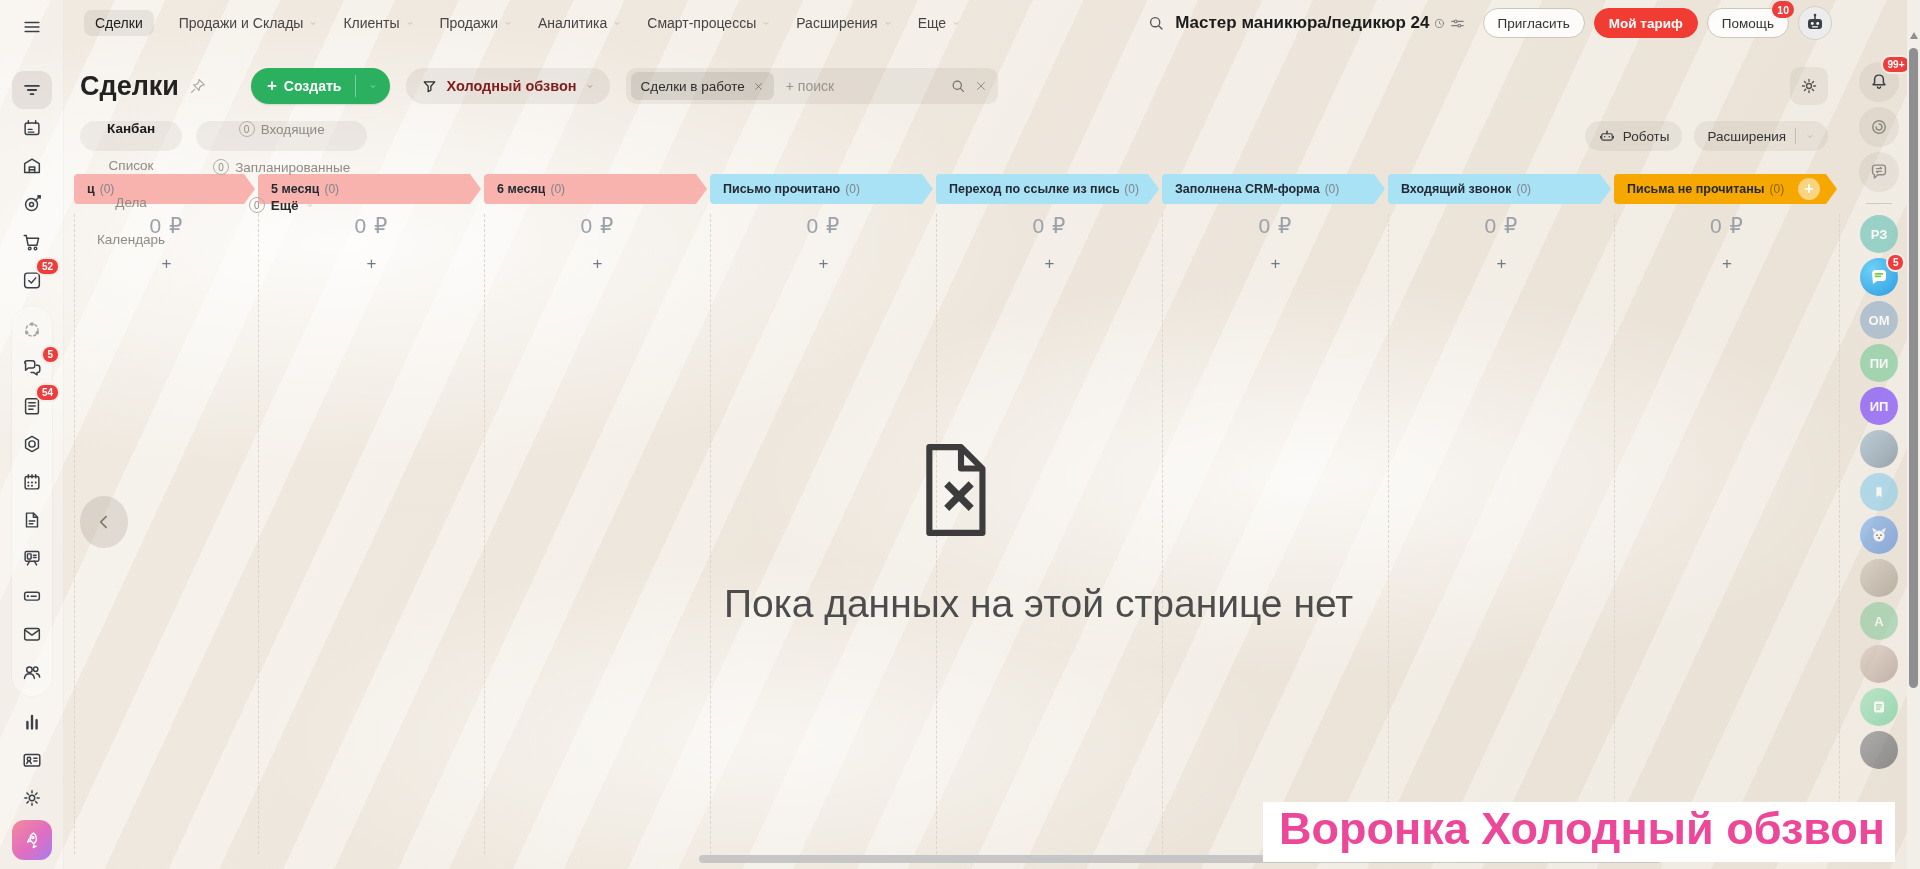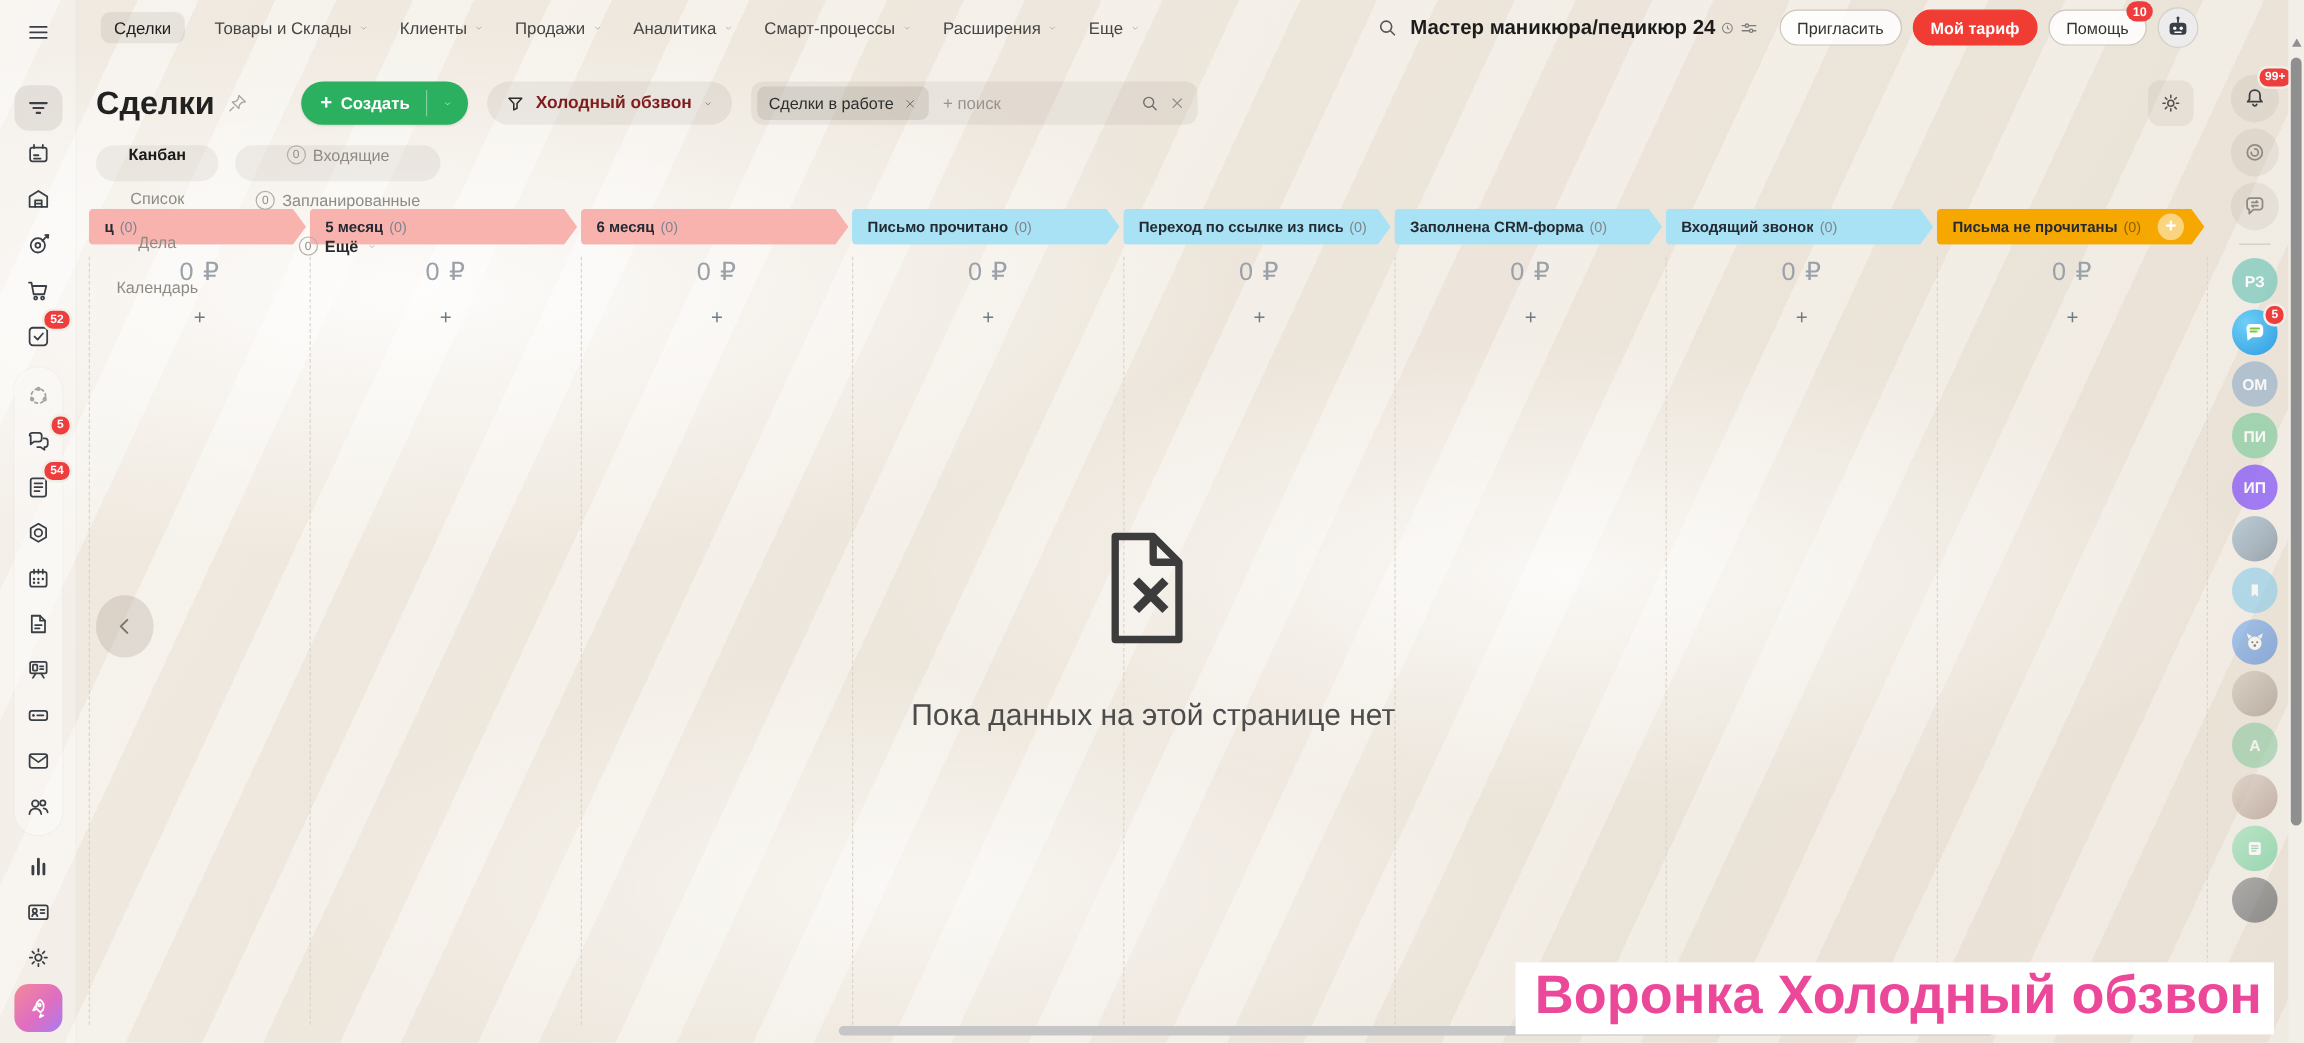--- a/index.html
+++ b/index.html
@@ -108,21 +108,21 @@
     background:rgba(255,255,255,.5); color:#fff; font-size:16px; font-weight:bold;
     display:flex; align-items:center; justify-content:center; cursor:pointer; }
   .kcol-body { margin-top:6px; height:640px; border-left:1px dashed #dcd4c8; }
   .kcol:last-child .kcol-body { border-right:1px dashed #dcd4c8; }
   .kcol-amount { text-align:center; margin-top:10px; font-size:21px; color:#9ba1a9; letter-spacing:1px; }
   .kcol-plus { text-align:center; margin-top:16px; font-size:17px; color:#6f7a84; cursor:pointer; }
 
   
   .empty { position:absolute; left:724px; top:442px; width:474px; text-align:center; z-index:6; }
   .empty svg { margin:0 auto; }
-  .empty-msg { margin-top:44px; font-size:25px; color:#4c4c4c; white-space:nowrap; }
+  .empty-msg { margin-top:44px; font-size:39px; color:#4c4c4c; white-space:nowrap; }
 
   
   .collapse { position:absolute; left:80px; top:496px; width:48px; height:52px; border-radius:50%;
     background:rgba(145,133,118,.22); display:flex; align-items:center; justify-content:center;
     cursor:pointer; z-index:8; }
 
   
   .caption { position:absolute; right:25px; bottom:7px; background:#ffffff; z-index:50;
     padding:1px 10px 7px 16px; font-size:45px; font-weight:bold; color:#ec4899; white-space:nowrap; }
 
@@ -306,21 +306,21 @@
     </div>
   </div>
 </div>
 
 <div class="topbar">
   <div class="nav">
     <div class="nav-item active">
         <span>Сделки</span>
       </div>
     <div class="nav-item">
-        <span>Товары и Склады</span>
+        <span>Продажи и Склады</span>
         <svg class="chev" viewBox="0 0 24 24">
           <path d="m6 9 6 6 6-6"></path>
         </svg>
       </div>
     <div class="nav-item">
         <span>Клиенты</span>
         <svg class="chev" viewBox="0 0 24 24">
           <path d="m6 9 6 6 6-6"></path>
         </svg>
       </div>
@@ -475,20 +475,37 @@
       <span>Запланированные</span>
     </div>
     <div class="tab">
       <span class="cnt">0</span>
       <span style="color:#2a2a2a;font-weight:bold">Ещё</span>
       <svg class="chev" viewBox="0 0 24 24">
           <path d="m6 9 6 6 6-6"></path>
         </svg>
     </div>
   </div>
+  <div class="tabs-right">
+    <div class="soft-pill">
+      <svg class="ic" width="18" height="18" viewBox="0 0 24 24">
+          <rect x="5" y="9" width="14" height="8.5" rx="2"></rect>
+          <path d="M12 5.5V9M9 13h.01M15 13h.01" style="stroke-width:2"></path>
+          <path d="M3.5 12.5v2M20.5 12.5v2"></path>
+        </svg>
+      <span>Роботы</span>
+    </div>
+    <div class="soft-pill">
+      <span>Расширения</span>
+      <span class="divbar"></span>
+      <svg class="chev" viewBox="0 0 24 24">
+          <path d="m6 9 6 6 6-6"></path>
+        </svg>
+    </div>
+  </div>
 </div>
 
 <div class="board">
 
   <div class="kcol cut">
     <div class="kcol-head c-pink">
       <span class="kh-label">ц</span>
       <span class="kh-count">(0)</span>
     </div>
     <div class="kcol-body">

